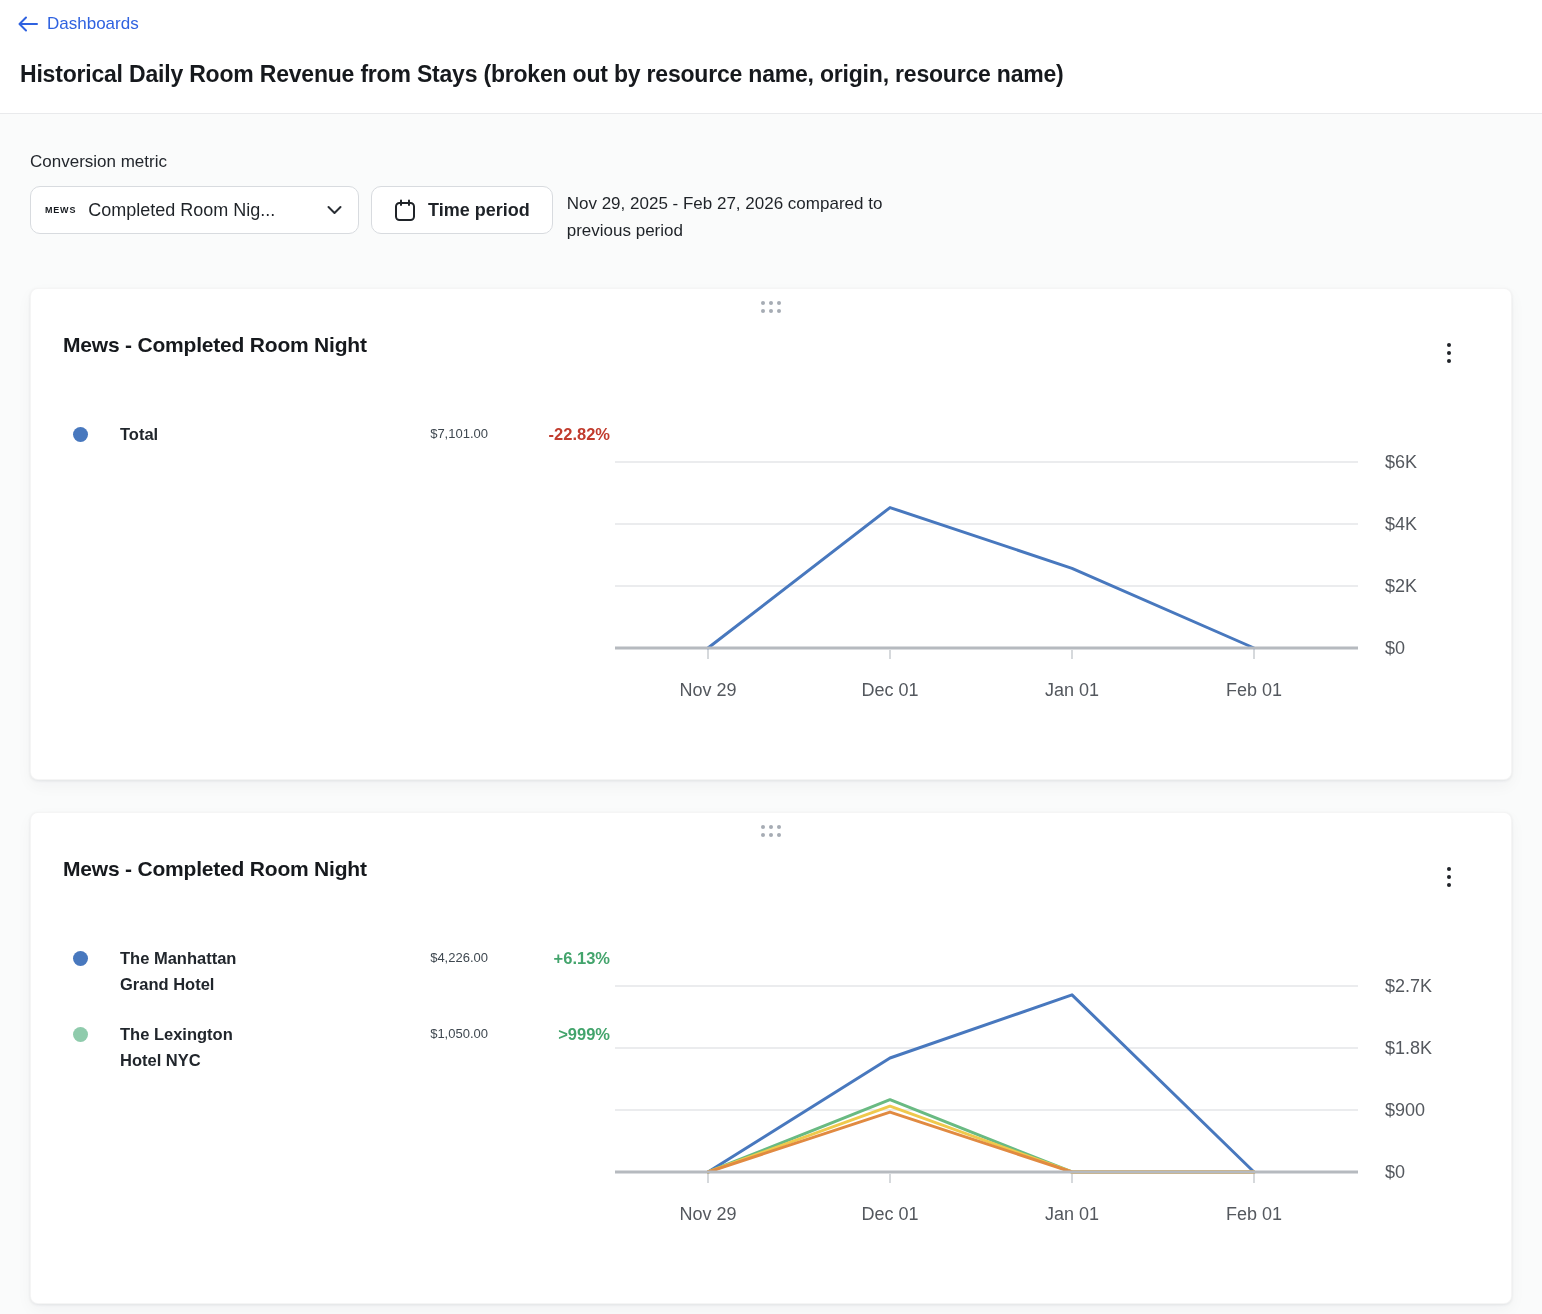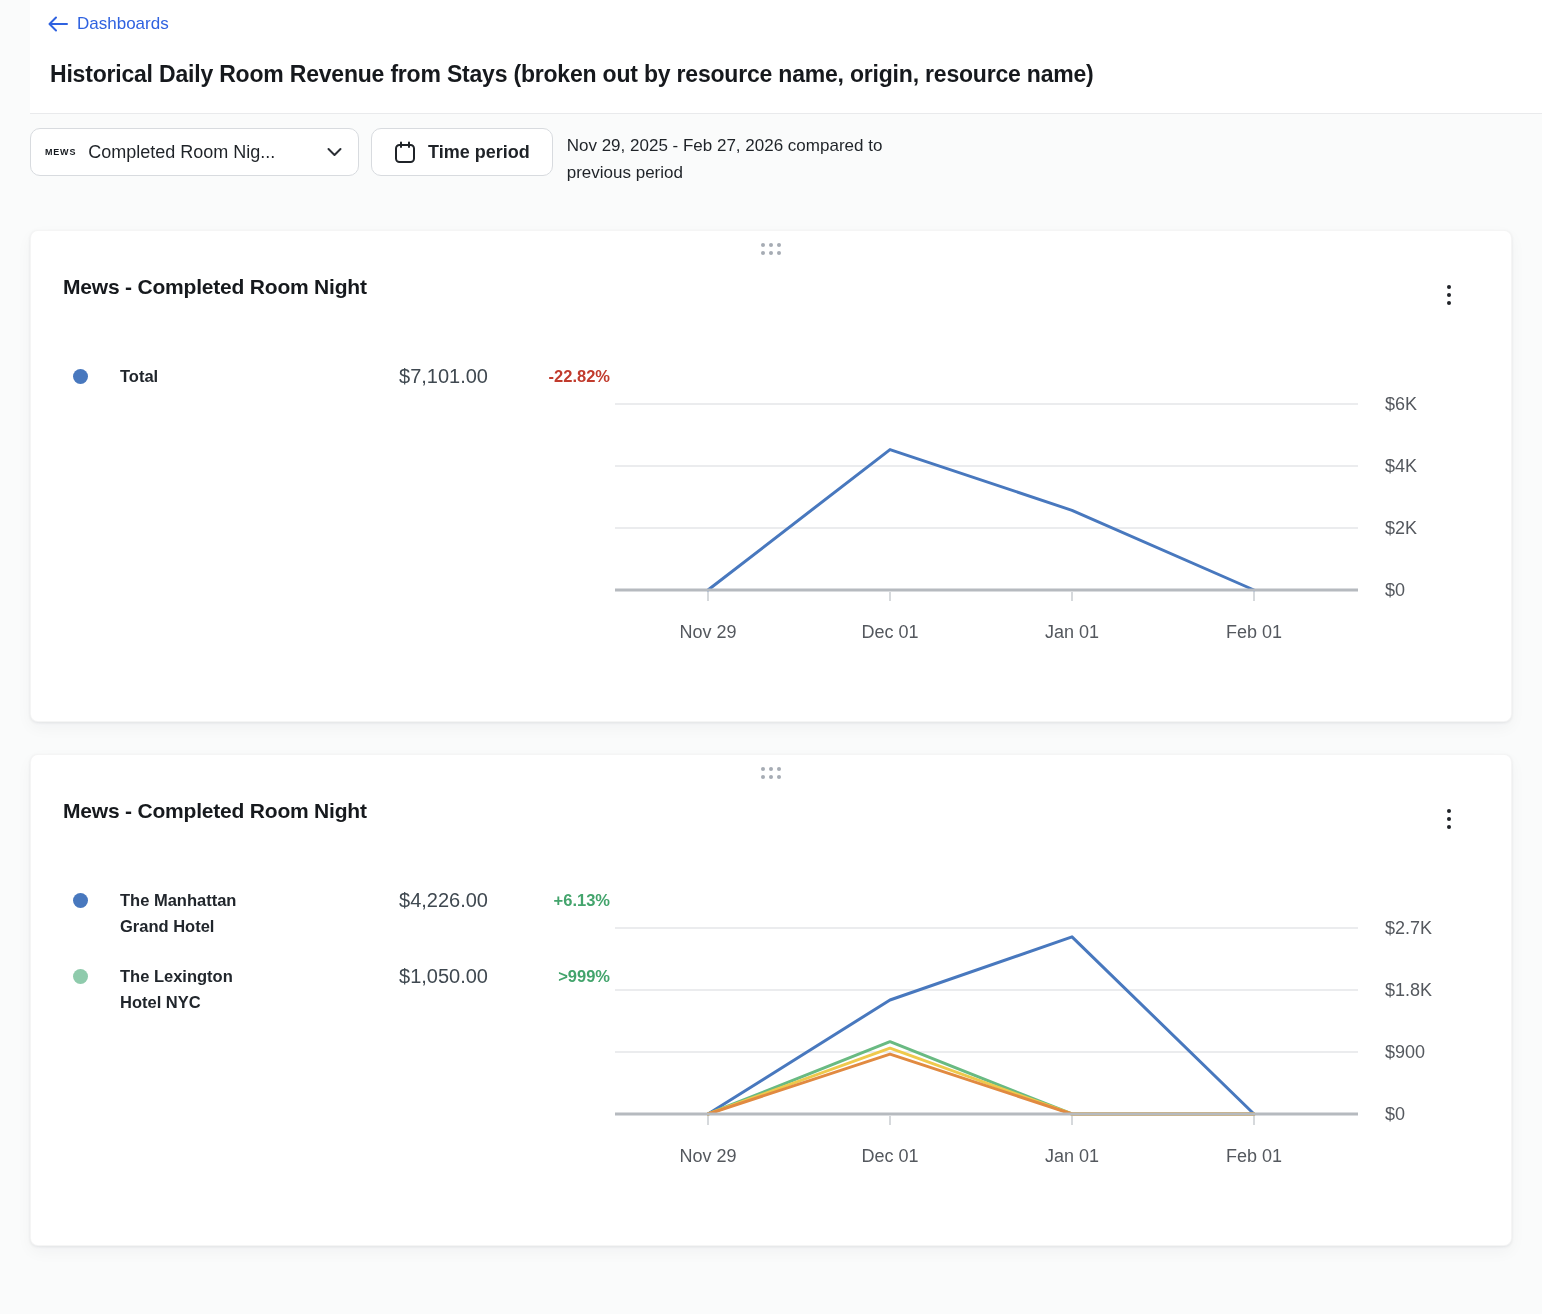--- a/index.html
+++ b/index.html
@@ -11,21 +11,20 @@
     height: 1314px;
     overflow: hidden;
   }
   svg text { font-family: "Liberation Sans", "DejaVu Sans", sans-serif; }
 
   
   .top {
     background: #fff;
     border-bottom: 1px solid #E9EAEC;
     padding: 14px 20px 25px 18px;
-    margin-left: 30px;
   }
   .back-link {
     display: inline-flex; align-items: center; gap: 9px;
     text-decoration: none; font-size: 17px; font-weight: 500;
     color: #2F62E0; cursor: pointer;
   }
   .page-title {
     margin-top: 25px; margin-left: 2px;
     font-size: 23px; font-weight: 700; letter-spacing: -0.2px;
     color: #16191D;
@@ -99,21 +98,21 @@
     width: 15px; height: 15px; border-radius: 50%;
     margin-top: 6px; background: #999;
   }
   .lname {
     margin-left: 16px; grid-column: 2;
     font-size: 16.5px; font-weight: 600; line-height: 26px;
     color: #21262C; white-space: pre-line;
   }
   .lval {
     grid-column: 3; text-align: right;
-    font-size: 20px; line-height: 26px; color: #3F4850;
+    font-size: 13px; line-height: 26px; color: #3F4850;
   }
   .ldelta {
     grid-column: 4; text-align: right;
     font-size: 16.5px; font-weight: 700; line-height: 26px;
   }
   .chart { flex: none; margin-top: 9px; }
 </style>
 </head>
 <body>
 
@@ -122,20 +121,21 @@
     <svg class="arrow" width="20" height="16" viewBox="0 0 20 16" fill="none" stroke="#2F62E0" stroke-width="2" stroke-linecap="round" stroke-linejoin="round">
       <path d="M19 8 H2 M8 1.5 L1.5 8 L8 14.5"></path>
     </svg>
     <span>Dashboards</span>
   </a>
   <h1 class="page-title">Historical Daily Room Revenue from Stays (broken out by resource name, origin, resource name)</h1>
 </header>
 
 <div class="content">
 
+  <div class="metric-label">Conversion metric</div>
 
   <div class="controls">
     <button class="btn select-btn">
       <span class="brand">MEWS</span>
       <span class="select-value">Completed Room Nig...</span>
       <svg class="chev" width="15" height="10" viewBox="0 0 15 10" fill="none" stroke="#2A2E34" stroke-width="2" stroke-linecap="round" stroke-linejoin="round">
         <path d="M1.5 2 L7.5 8 L13.5 2"></path>
       </svg>
     </button>
 

